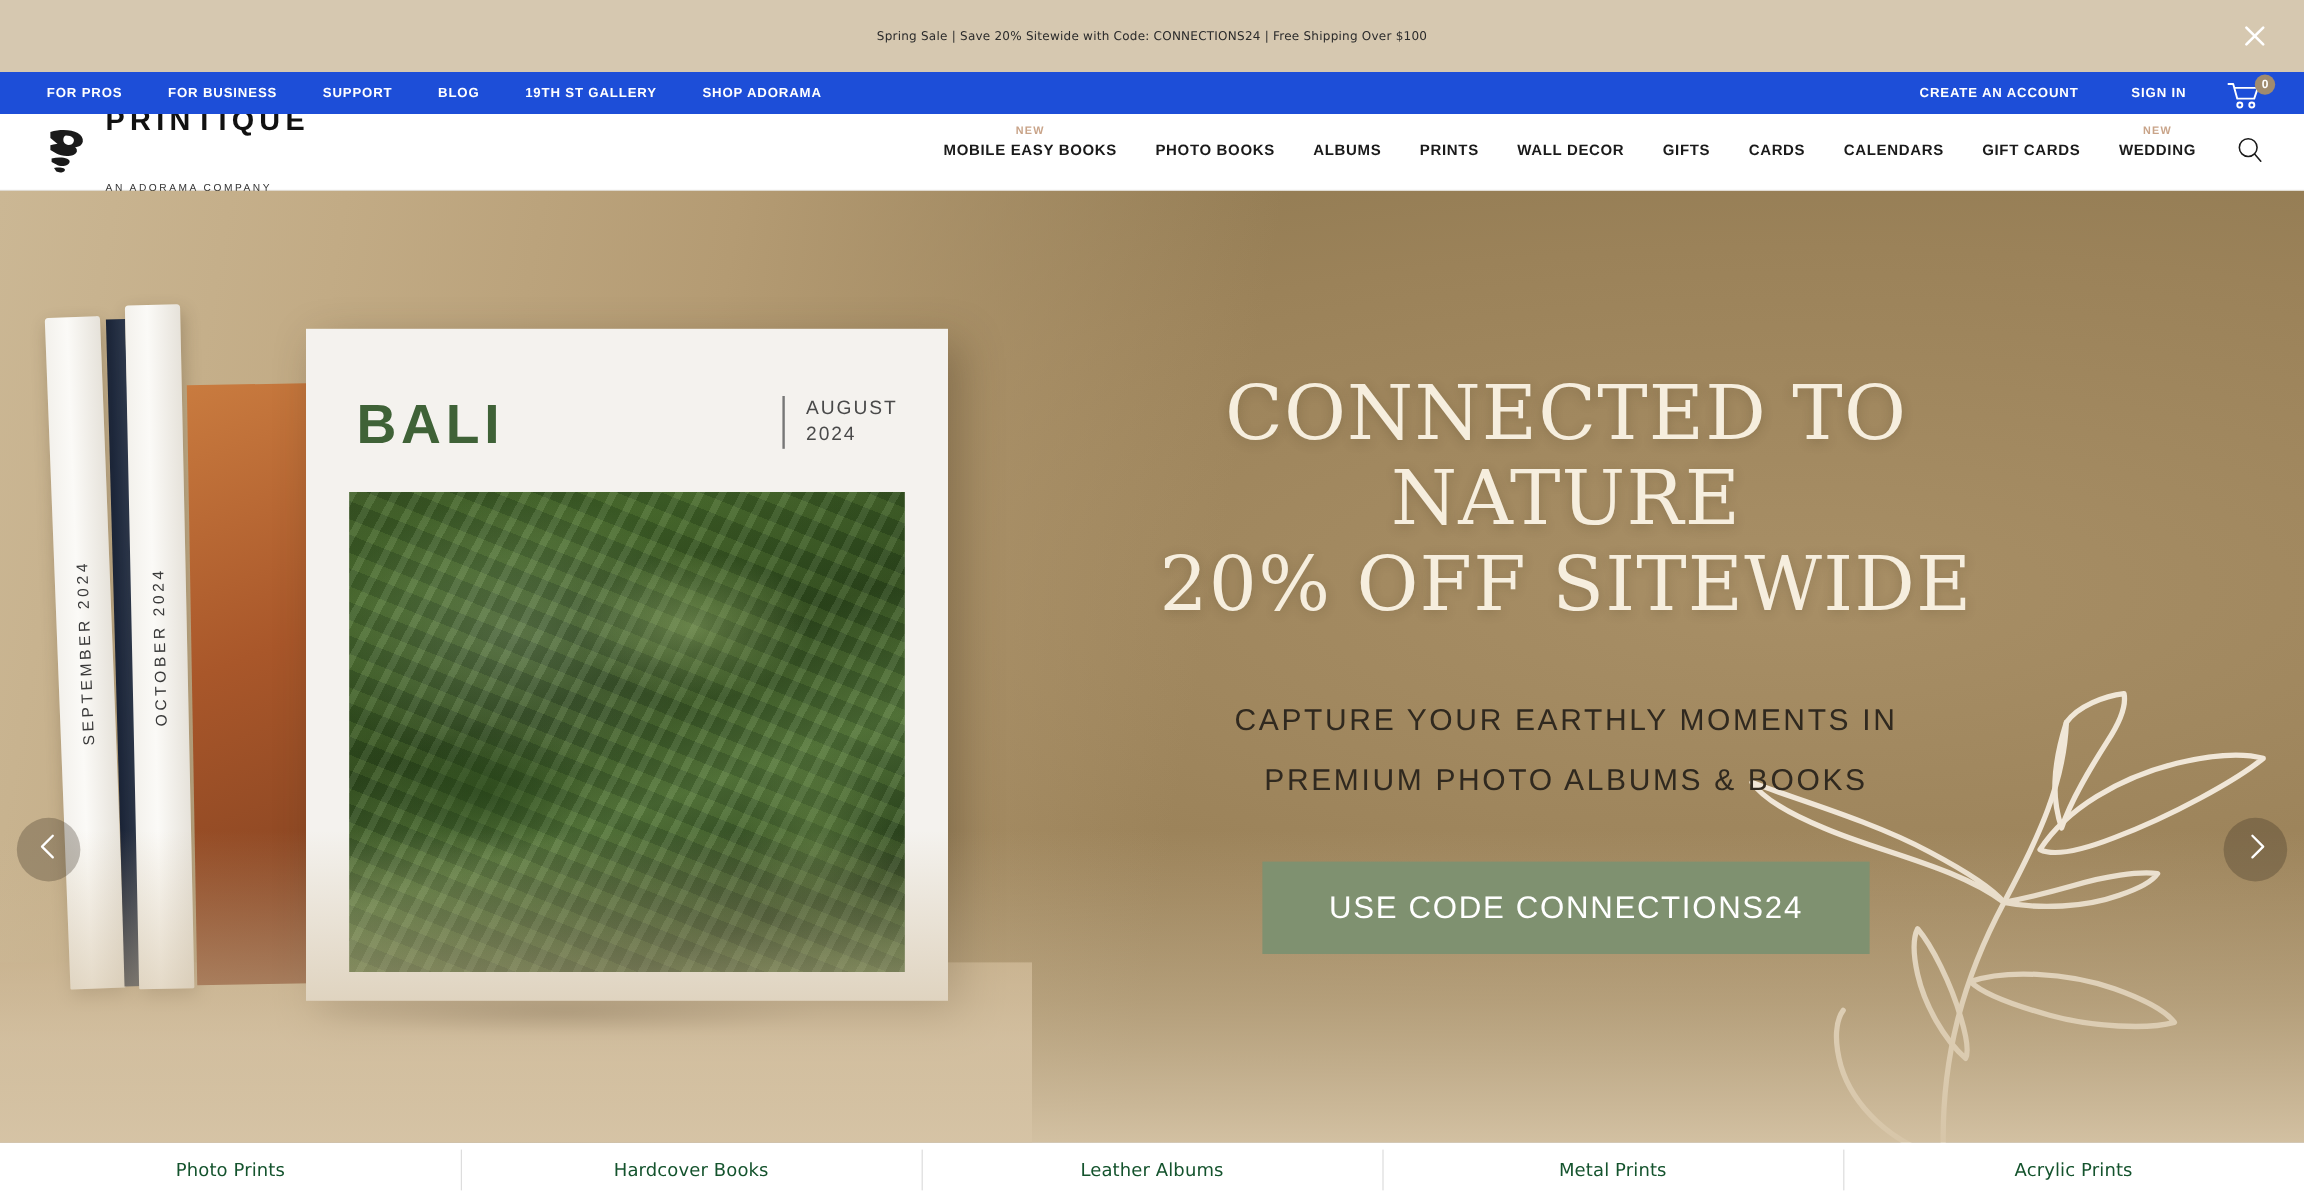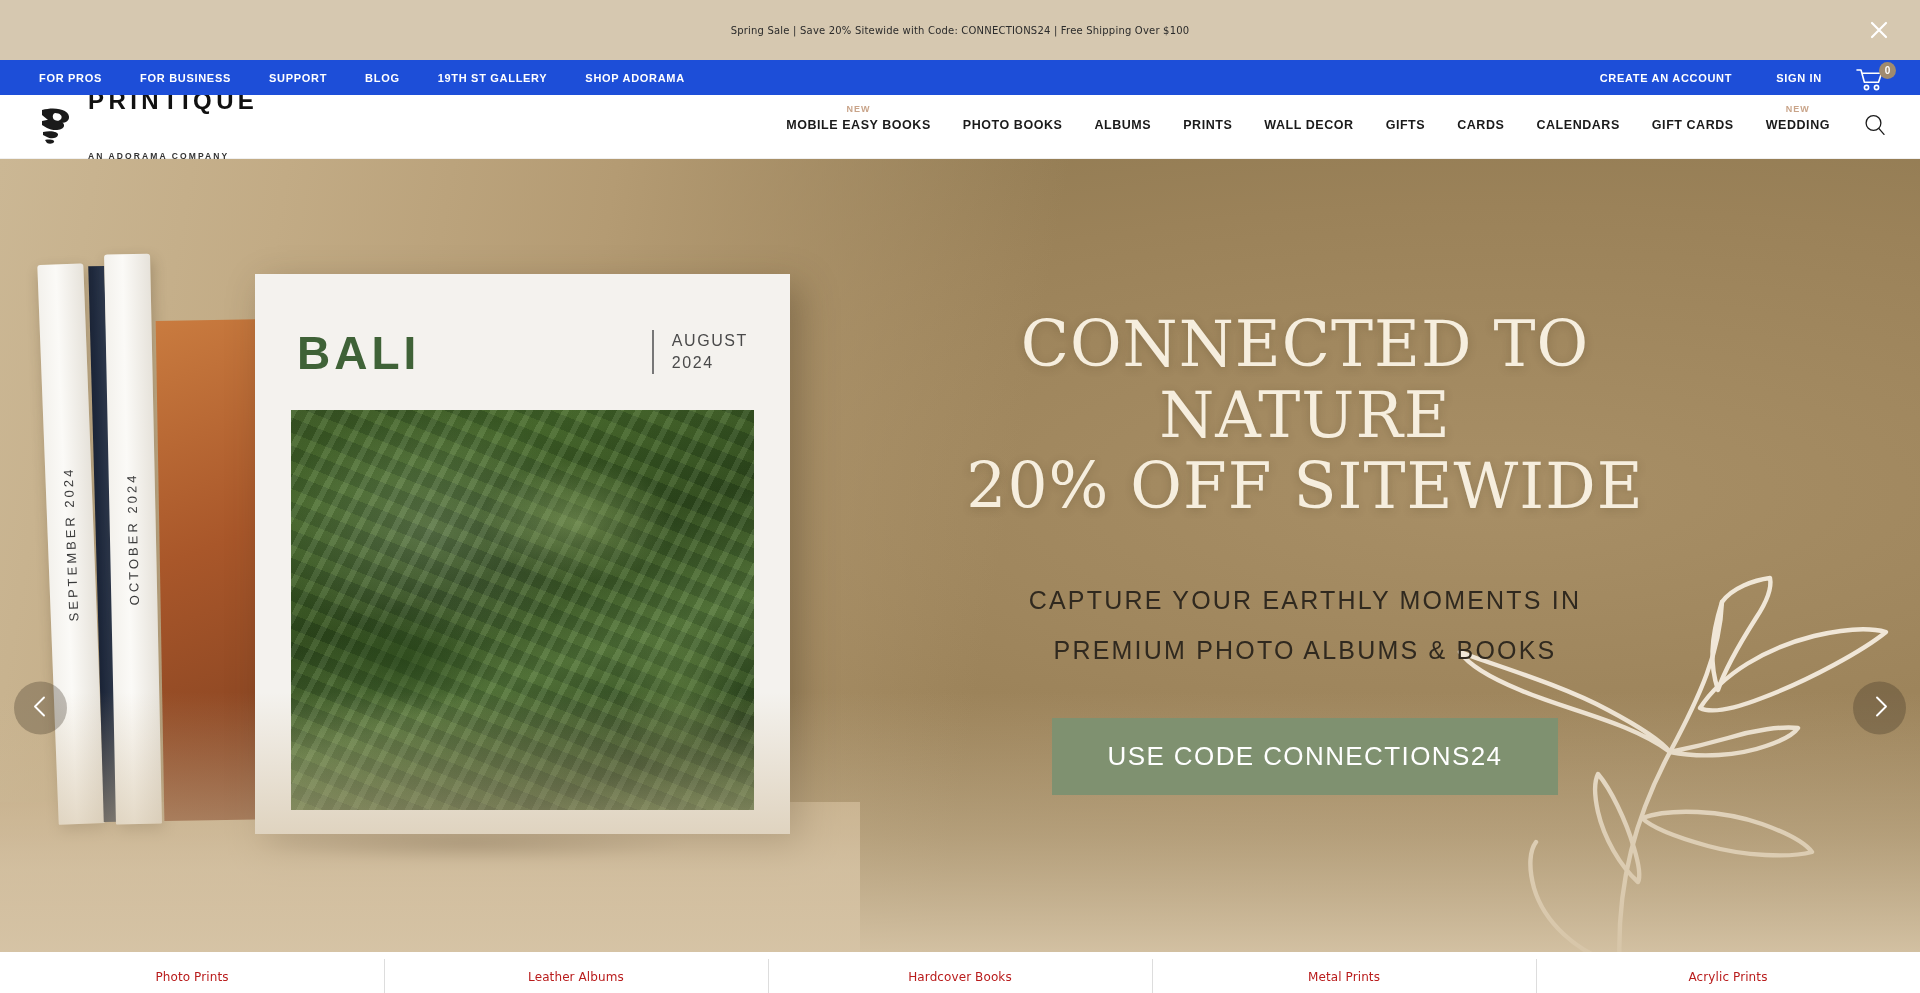--- a/index.html
+++ b/index.html
@@ -70,21 +70,21 @@
   .logo { display:flex; align-items:center; gap:12px; cursor:pointer; }
   .logo-mark { width:40px; height:42px; }
   .logo-text { display:flex; flex-direction:column; justify-content:center; gap:3px; }
   .logo-title {
     font-size:24px; font-weight:700; letter-spacing:4.4px;
     color:#111; line-height:1;
     font-family:"Liberation Sans", sans-serif;
   }
   .logo-sub {
     font-size:8.5px; letter-spacing:2.1px; color:#333; line-height:1;
-    font-weight:700;
+    font-weight:400;
     margin-top:36px;
   }
 
   .nav {
     margin-left:auto;
     display:flex; align-items:center;
   }
   .nav-item {
     position:relative;
     padding:0 16px;
@@ -257,21 +257,21 @@
   .cat-item {
     flex:1; text-align:center; position:relative;
     padding-bottom:8px;
     cursor:pointer;
   }
   .cat-item + .cat-item::before {
     content:""; position:absolute; left:0; top:-8px;
     width:1px; height:34px; background:#dddddd;
   }
   .cat-label {
-    font-size:12px; color:#b91c1c; letter-spacing:.1px;
+    font-size:15px; color:#14532d; letter-spacing:.1px;
     font-family:"DejaVu Sans", sans-serif;
   }
 </style>
 </head>
 <body>
 
 <div class="promo-bar">
   <div class="promo-text">Spring Sale | Save 20% Sitewide with Code: CONNECTIONS24 | Free Shipping Over $100</div>
   <div class="promo-close">
     <svg width="34" height="34" viewBox="0 0 34 34" aria-hidden="true">
@@ -423,24 +423,24 @@
       </svg>
     </span>
   </div>
 </div>
 
 <div class="cat-strip">
   <div class="cat-item">
     <span class="cat-label">Photo Prints</span>
   </div>
   <div class="cat-item">
+    <span class="cat-label">Hardcover Books</span>
+  </div>
+  <div class="cat-item">
     <span class="cat-label">Leather Albums</span>
-  </div>
-  <div class="cat-item">
-    <span class="cat-label">Hardcover Books</span>
   </div>
   <div class="cat-item">
     <span class="cat-label">Metal Prints</span>
   </div>
   <div class="cat-item">
     <span class="cat-label">Acrylic Prints</span>
   </div>
 </div>
 
 </body></html>

